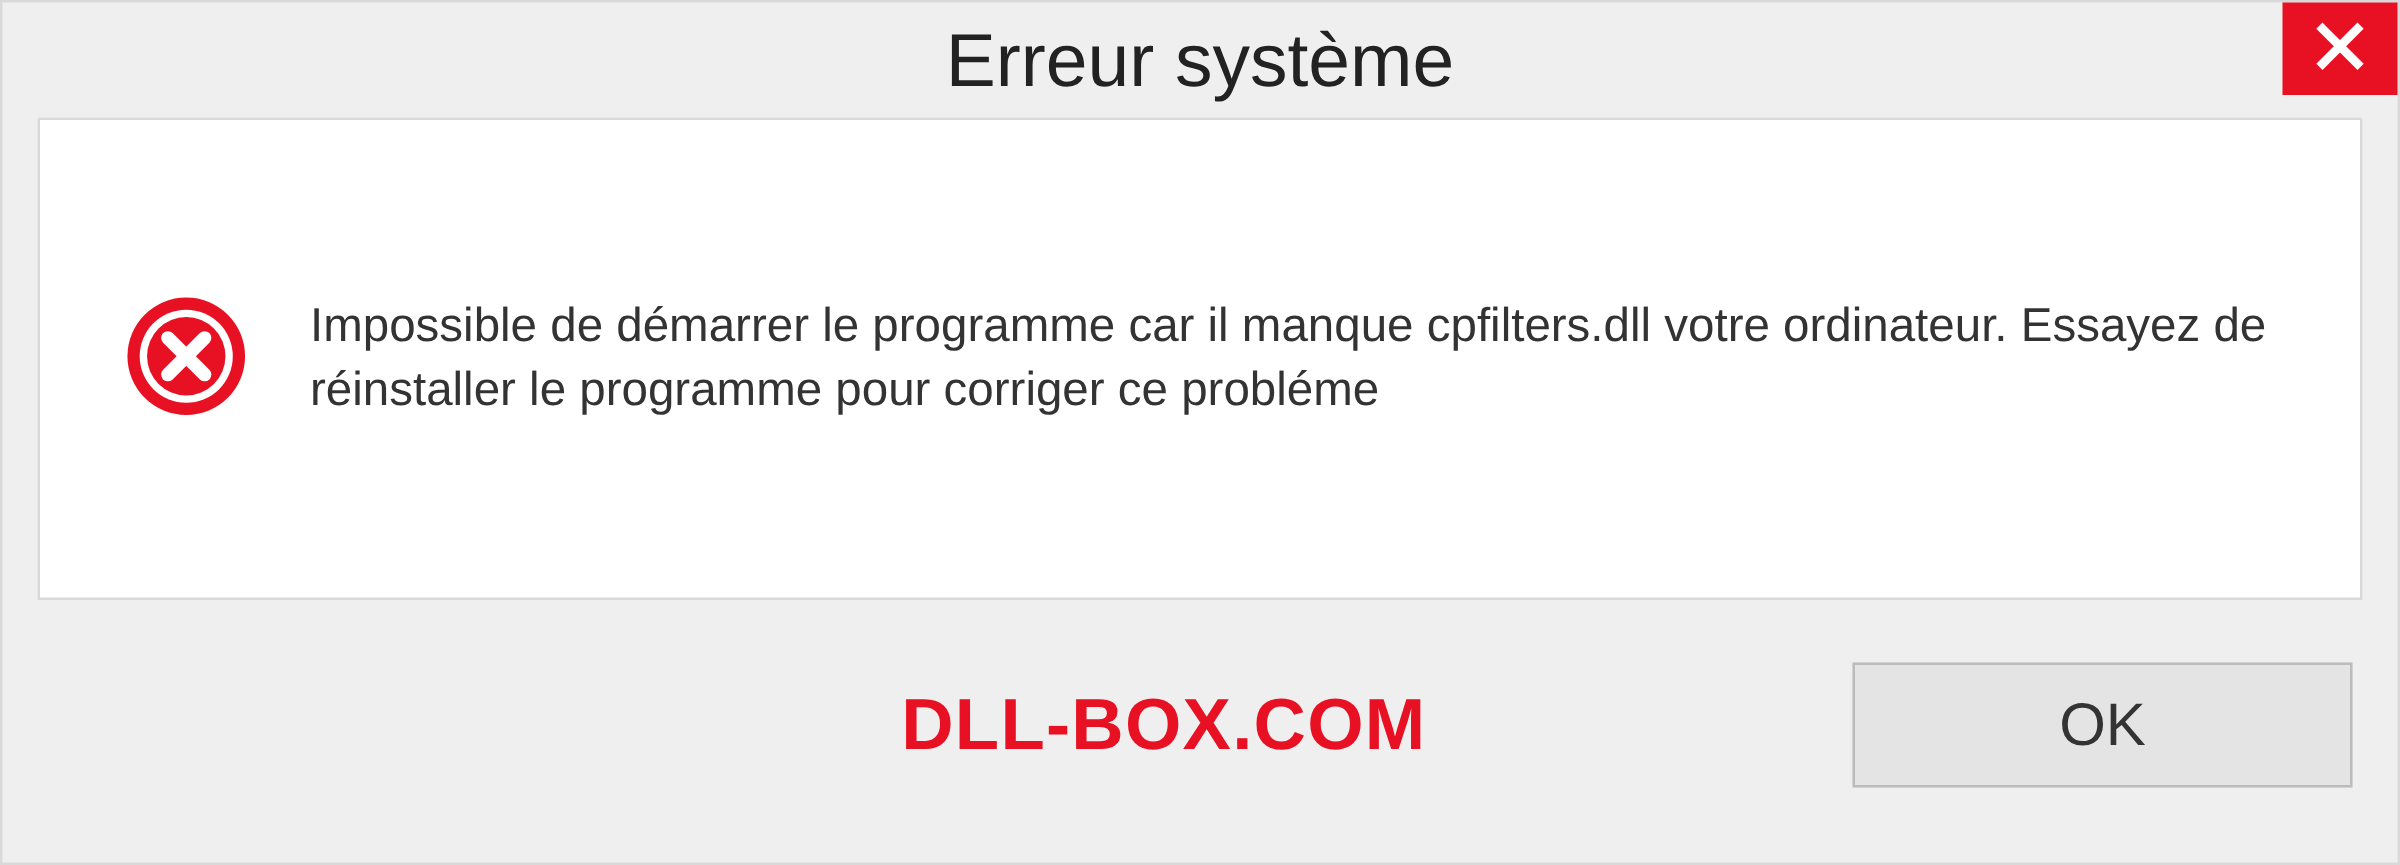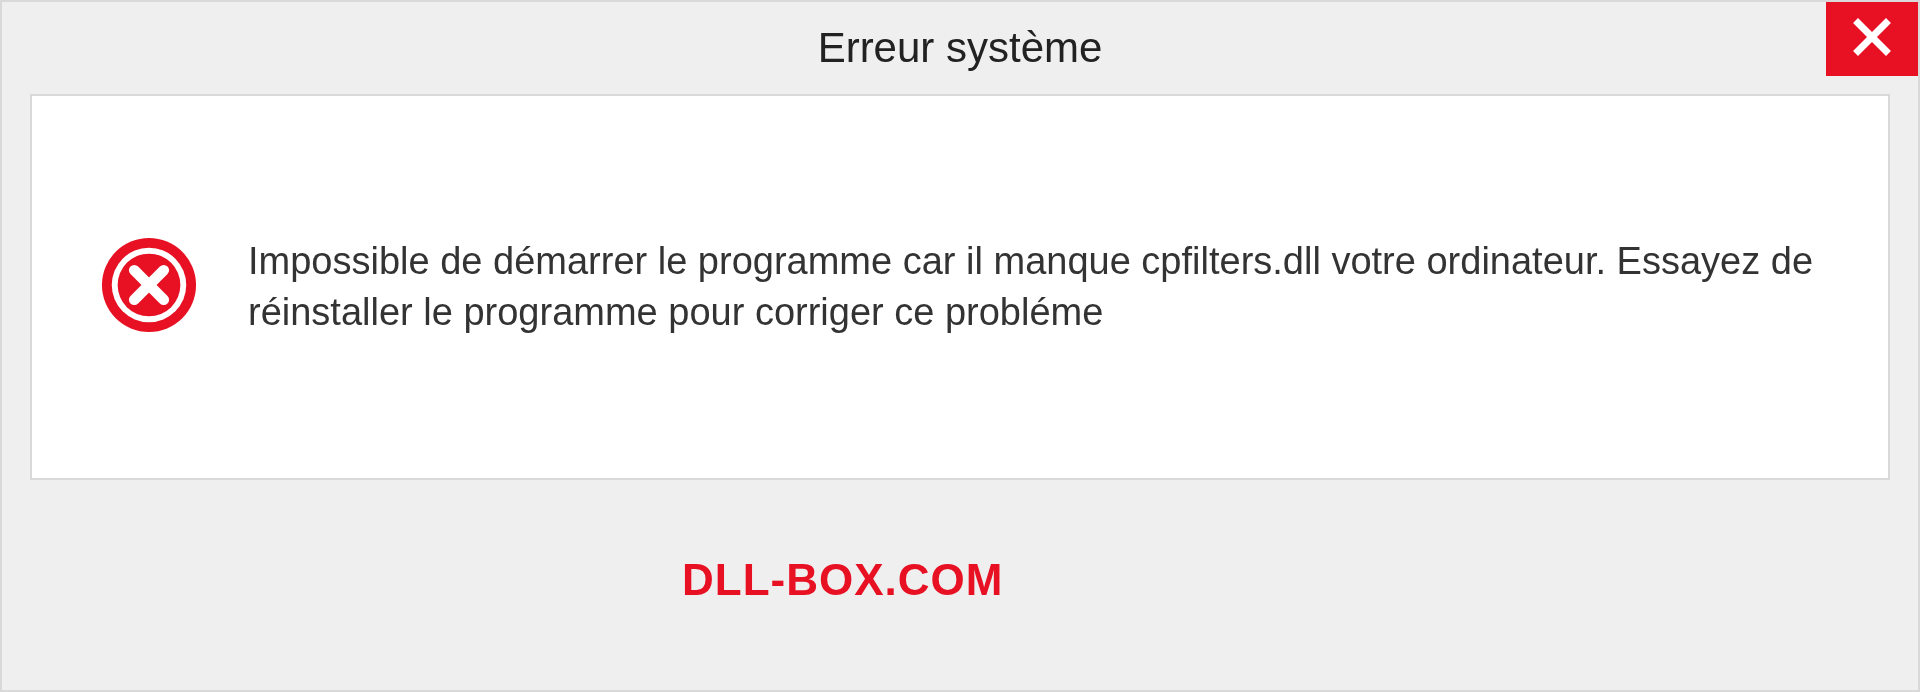--- a/index.html
+++ b/index.html
@@ -25,21 +25,21 @@
       border: 2px solid #d9d9d9;
     }
     .title-bar {
       height: 92px;
       display: flex;
       align-items: center;
       justify-content: center;
       position: relative;
     }
     .dialog-title {
-      font-size: 42px;
+      font-size: 60px;
       color: #222;
       font-weight: 400;
     }
     .close-btn {
       position: absolute;
       right: 0;
       top: 0;
       width: 92px;
       height: 74px;
       background: #e81123;
@@ -78,24 +78,24 @@
     .footer {
       height: 200px;
       display: flex;
       align-items: center;
       justify-content: flex-end;
       padding: 0 36px 0 0;
       position: relative;
     }
     .brand {
       position: absolute;
-      left: 680px;
+      left: 719px;
       top: 50%;
       transform: translateY(-50%);
-      font-size: 44px;
+      font-size: 58px;
       font-weight: 800;
       color: #e81123;
       letter-spacing: 1px;
       font-family: Arial, sans-serif;
     }
     .ok-btn {
       width: 400px;
       height: 100px;
       background: #e4e4e4;
       border: 2px solid #bcbcbc;
@@ -130,14 +130,17 @@
         <circle cx="50" cy="50" r="38" fill="#fff"></circle>
         <circle cx="50" cy="50" r="32" fill="#e81123"></circle>
         <line x1="35" y1="35" x2="65" y2="65" stroke="#fff" stroke-width="11" stroke-linecap="round"></line>
         <line x1="65" y1="35" x2="35" y2="65" stroke="#fff" stroke-width="11" stroke-linecap="round"></line>
       </svg>
     </div>
     <div class="error-text">Impossible de démarrer le programme car il manque cpfilters.dll votre ordinateur. Essayez de réinstaller le programme pour corriger ce probléme</div>
   </div>
   <div class="footer">
     <div class="brand">DLL-BOX.COM</div>
+    <div class="ok-btn">
+      <span>OK</span>
+    </div>
   </div>
 </div>
 
 </body></html>

